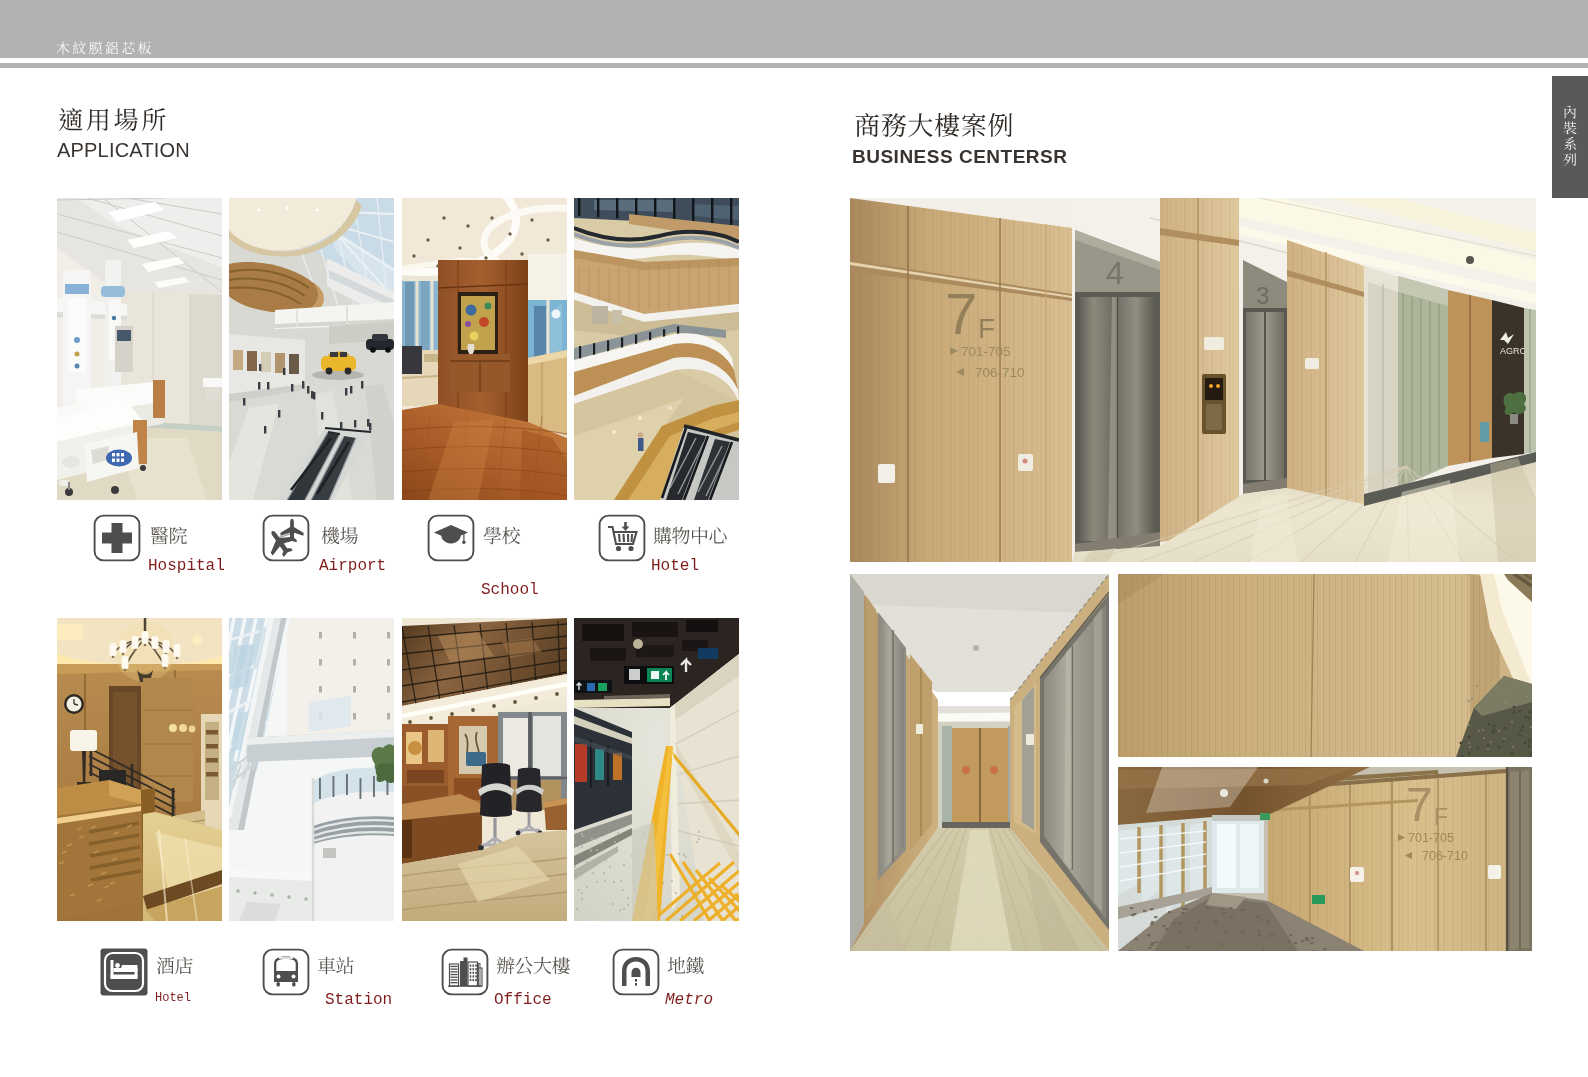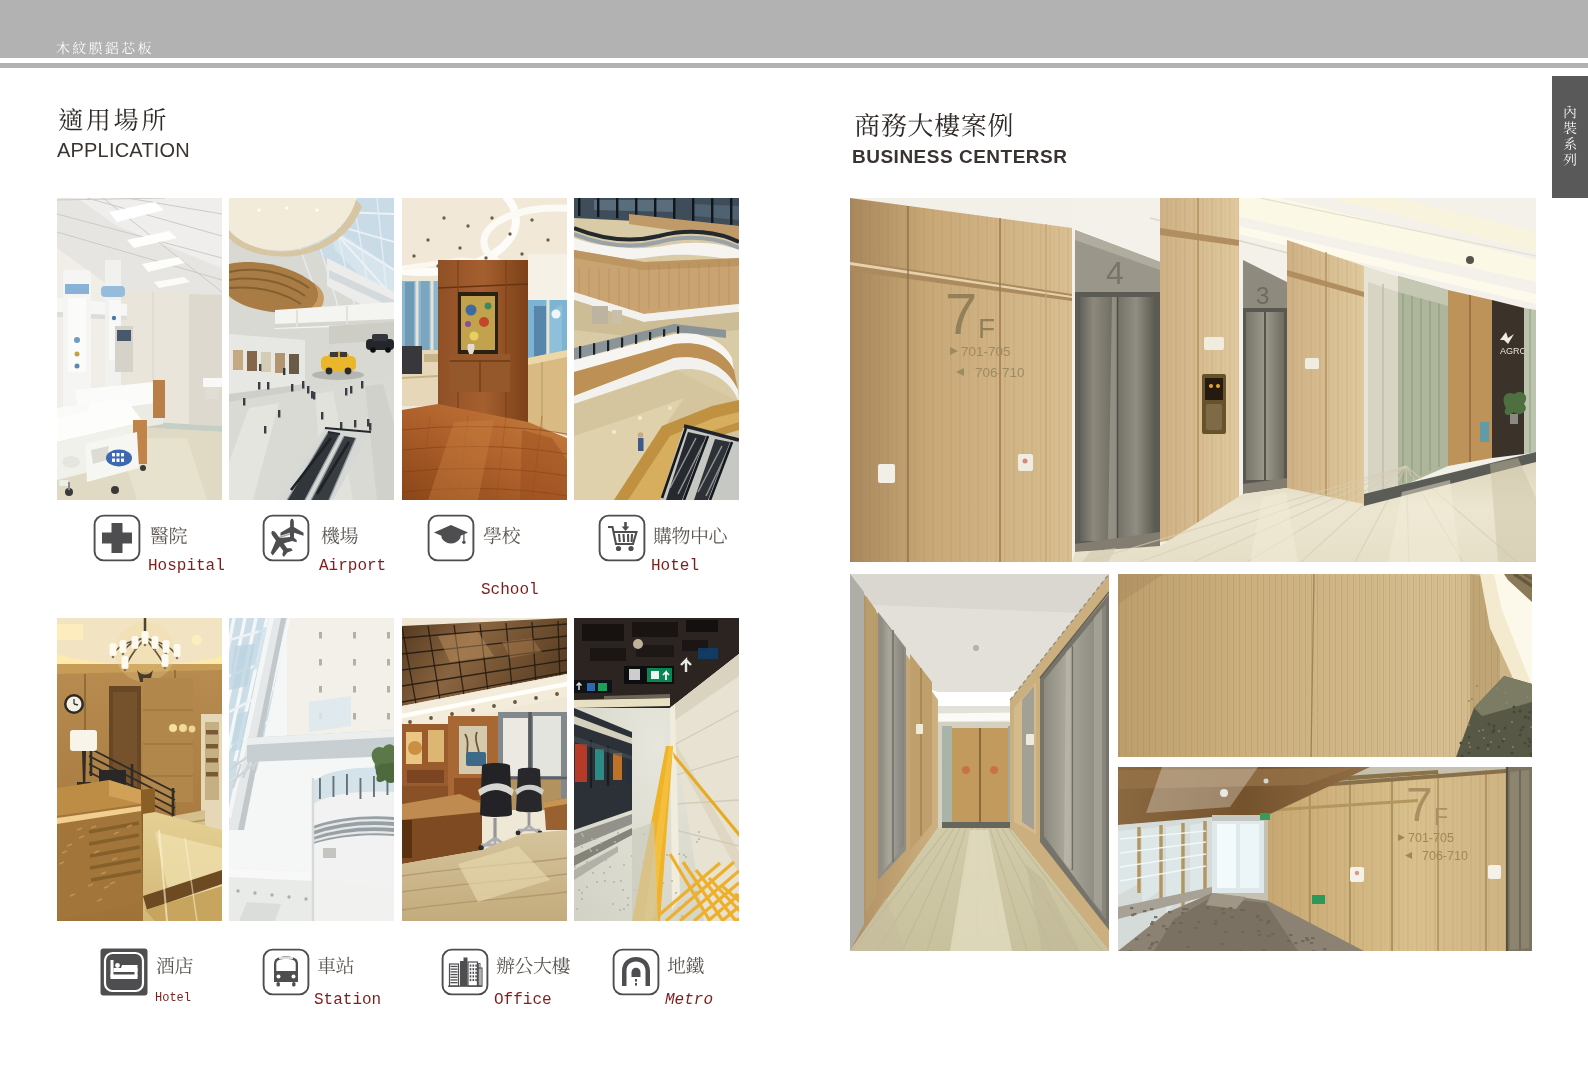--- a/index.html
+++ b/index.html
@@ -864,21 +864,21 @@
     <circle cx="31.5" cy="28.5" r="2" fill="#fff"></circle>
     <rect x="14.5" y="34" width="3.4" height="4.5" rx="1.5" fill="#4e4e50"></rect>
     <rect x="30.1" y="34" width="3.4" height="4.5" rx="1.5" fill="#4e4e50"></rect>
   </svg>
 
 <svg style="position:absolute;left:317px;top:956px;" width="37.5" height="19" viewBox="0 0 394.737 200" fill="#5a5651">
     <use href="#g29" x="0" y="0"></use>
     <use href="#g22" x="194.737" y="0"></use>
   </svg>
 
-<div class="en mono" style="position:absolute;left:314px;top:991px;font-size:16px;">Station</div>
+<div class="en mono" style="position:absolute;left:325px;top:991px;font-size:16px;">Station</div>
 
 <svg style="position:absolute;left:441px;top:948px" width="48" height="48" viewBox="0 0 48 48">
     <rect x="1.6" y="1.6" width="44.8" height="44.8" rx="9" fill="none" stroke="#4e4e50" stroke-width="1.9"></rect>
     <rect x="8.5" y="16" width="9" height="22" fill="none" stroke="#4e4e50" stroke-width="1.2"></rect>
     <rect x="9.5" y="17.8" width="7" height="1.3" fill="#4e4e50"></rect>
     <rect x="9.5" y="20.5" width="7" height="1.3" fill="#4e4e50"></rect>
     <rect x="9.5" y="23.2" width="7" height="1.3" fill="#4e4e50"></rect>
     <rect x="9.5" y="25.9" width="7" height="1.3" fill="#4e4e50"></rect>
     <rect x="9.5" y="28.6" width="7" height="1.3" fill="#4e4e50"></rect>
     <rect x="9.5" y="31.3" width="7" height="1.3" fill="#4e4e50"></rect>

